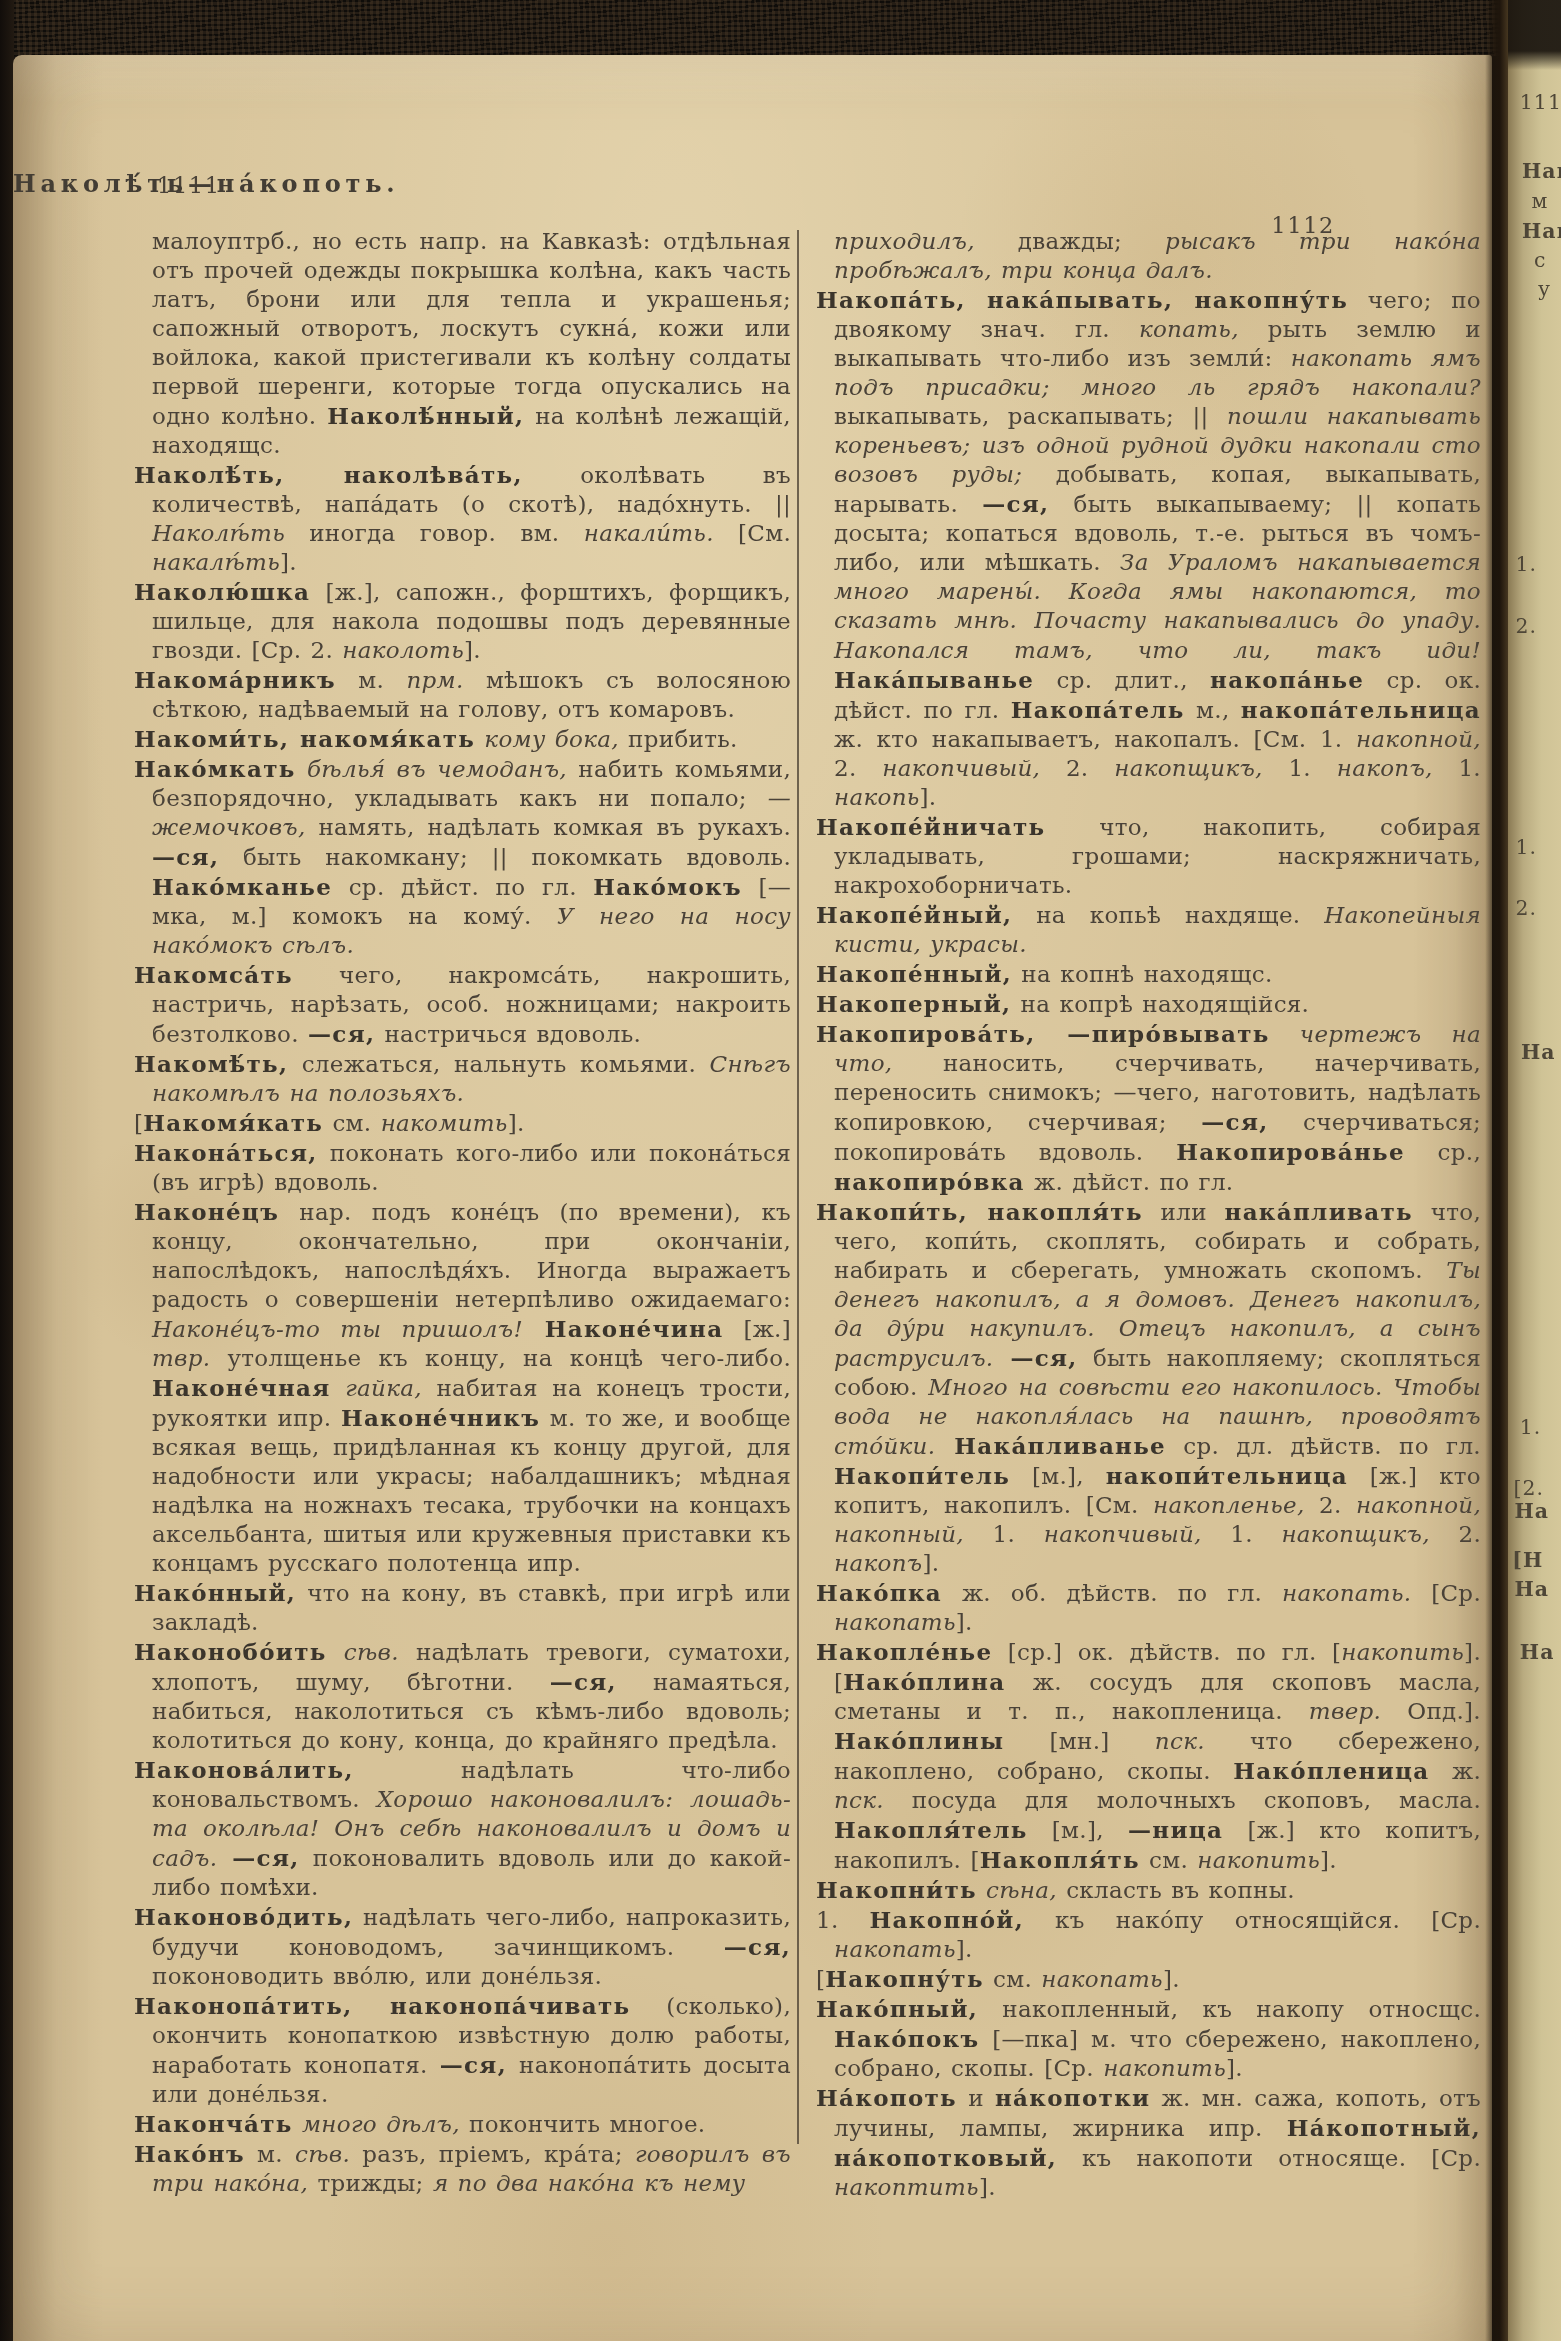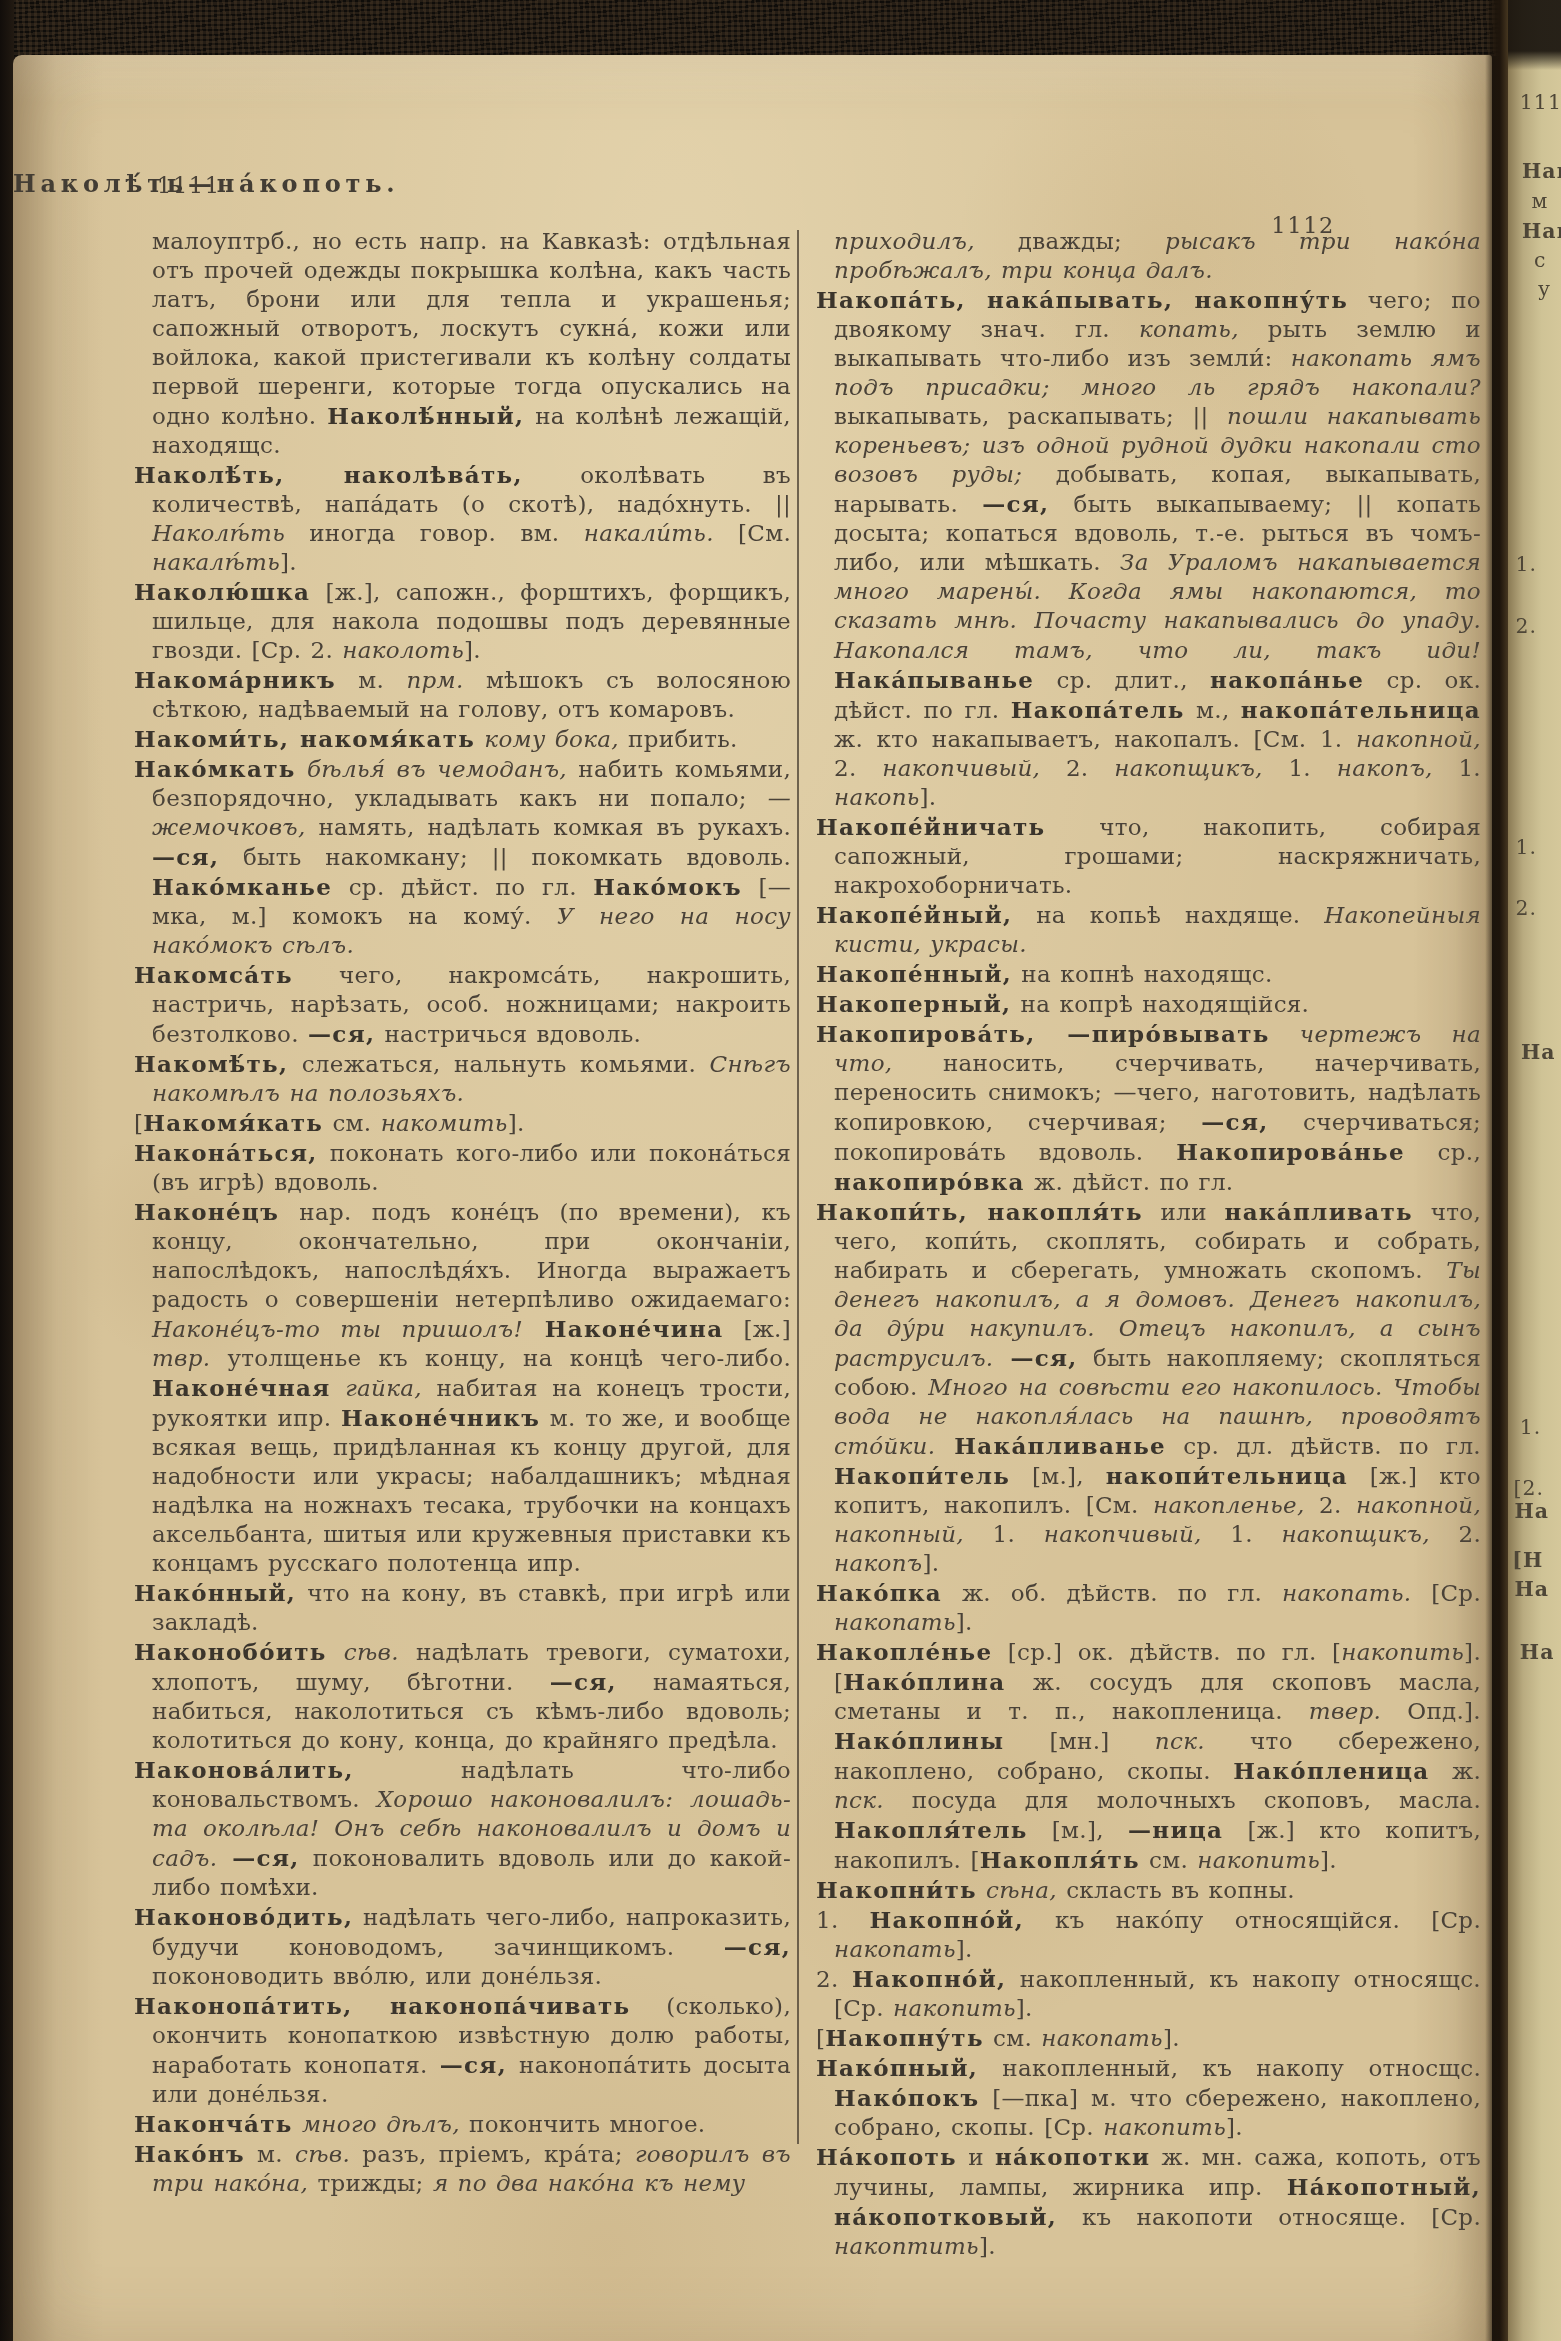--- a/index.html
+++ b/index.html
@@ -112,31 +112,30 @@
       <p class="entry"><span class="hw">Наконова́лить,</span><span> надѣлать что-либо коновальствомъ. </span><span class="it">Хорошо наконовалилъ: лошадь-та околѣла! Онъ себѣ наконовалилъ и домъ и садъ.</span><span class="hw"> —ся,</span><span> поконовалить вдоволь или до какой-либо помѣхи.</span></p>
       <p class="entry"><span class="hw">Наконово́дить,</span><span> надѣлать чего-либо, напроказить, будучи коноводомъ, зачинщикомъ. </span><span class="hw">—ся,</span><span> поконоводить вво́лю, или доне́льзя.</span></p>
       <p class="entry"><span class="hw">Наконопа́тить, наконопа́чивать</span><span> (сколько), окончить конопаткою извѣстную долю работы, наработать конопатя. </span><span class="hw">—ся,</span><span> наконопа́тить досыта или доне́льзя.</span></p>
       <p class="entry"><span class="hw">Наконча́ть</span><span class="it"> много дѣлъ,</span><span> покончить многое.</span></p>
       <p class="entry"><span class="hw">Нако́нъ</span><span> м. </span><span class="it">сѣв.</span><span> разъ, пріемъ, кра́та; </span><span class="it">говорилъ въ три нако́на,</span><span> трижды; </span><span class="it">я по два нако́на къ нему</span></p>
     </div>
   <div class="divider"></div>
   <div class="col right" id="col-right">
       <p class="entry cont"><span class="it">приходилъ,</span><span> дважды; </span><span class="it">рысакъ три нако́на пробѣжалъ, три конца далъ.</span></p>
       <p class="entry"><span class="hw">Накопа́ть, нака́пывать, накопну́ть</span><span> чего; по двоякому знач. гл. </span><span class="it">копать,</span><span> рыть землю и выкапывать что-либо изъ земли́: </span><span class="it">накопать ямъ подъ присадки; много ль грядъ накопали?</span><span> выкапывать, раскапывать; || </span><span class="it">пошли накапывать кореньевъ; изъ одной рудной дудки накопали сто возовъ руды;</span><span> добывать, копая, выкапывать, нарывать. </span><span class="hw">—ся,</span><span> быть выкапываему; || копать досыта; копаться вдоволь, т.-е. рыться въ чомъ-либо, или мѣшкать. </span><span class="it">За Ураломъ накапывается много марены́. Когда ямы накопаются, то сказать мнѣ. Почасту накапывались до упаду. Накопался тамъ, что ли, такъ иди!</span><span class="hw"> Нака́пыванье</span><span> ср. длит., </span><span class="hw">накопа́нье</span><span> ср. ок. дѣйст. по гл. </span><span class="hw">Накопа́тель</span><span> м., </span><span class="hw">накопа́тельница</span><span> ж. кто накапываетъ, накопалъ. [См. 1. </span><span class="it">накопной,</span><span> 2. </span><span class="it">накопчивый,</span><span> 2. </span><span class="it">накопщикъ,</span><span> 1. </span><span class="it">накопъ,</span><span> 1. </span><span class="it">накопь</span><span>].</span></p>
-      <p class="entry"><span class="hw">Накопе́йничать</span><span> что, накопить, собирая сапожный, грошами; наскряжничать, накрохоборничать.</span></p>
+      <p class="entry"><span class="hw">Накопе́йничать</span><span> что, накопить, собирая укладывать, грошами; наскряжничать, накрохоборничать.</span></p>
       <p class="entry"><span class="hw">Накопе́йный,</span><span> на копьѣ нахдяще. </span><span class="it">Накопейныя кисти, украсы.</span></p>
       <p class="entry"><span class="hw">Накопе́нный,</span><span> на копнѣ находящс.</span></p>
       <p class="entry"><span class="hw">Накоперный,</span><span> на копрѣ находящійся.</span></p>
       <p class="entry"><span class="hw">Накопирова́ть, —пиро́вывать</span><span class="it"> чертежъ на что,</span><span> наносить, счерчивать, начерчивать, переносить снимокъ; —чего, наготовить, надѣлать копировкою, счерчивая; </span><span class="hw">—ся,</span><span> счерчиваться; покопирова́ть вдоволь. </span><span class="hw">Накопирова́нье</span><span> ср., </span><span class="hw">накопиро́вка</span><span> ж. дѣйст. по гл.</span></p>
       <p class="entry"><span class="hw">Накопи́ть, накопля́ть</span><span> или </span><span class="hw">нака́пливать</span><span> что, чего, копи́ть, скоплять, собирать и собрать, набирать и сберегать, умножать скопомъ. </span><span class="it">Ты денегъ накопилъ, а я домовъ. Денегъ накопилъ, да ду́ри накупилъ. Отецъ накопилъ, а сынъ раструсилъ.</span><span class="hw"> —ся,</span><span> быть накопляему; скопляться собою. </span><span class="it">Много на совѣсти его накопилось. Чтобы вода не накопля́лась на пашнѣ, проводятъ сто́йки.</span><span class="hw"> Нака́пливанье</span><span> ср. дл. дѣйств. по гл. </span><span class="hw">Накопи́тель</span><span> [м.], </span><span class="hw">накопи́тельница</span><span> [ж.] кто копитъ, накопилъ. [См. </span><span class="it">накопленье,</span><span> 2. </span><span class="it">накопной, накопный,</span><span> 1. </span><span class="it">накопчивый,</span><span> 1. </span><span class="it">накопщикъ,</span><span> 2. </span><span class="it">накопъ</span><span>].</span></p>
       <p class="entry"><span class="hw">Нако́пка</span><span> ж. об. дѣйств. по гл. </span><span class="it">накопать.</span><span> [Ср. </span><span class="it">накопать</span><span>].</span></p>
       <p class="entry"><span class="hw">Накопле́нье</span><span> [ср.] ок. дѣйств. по гл. [</span><span class="it">накопить</span><span>]. [</span><span class="hw">Нако́плина</span><span> ж. сосудъ для скоповъ масла, сметаны и т. п., накопленица. </span><span class="it">твер.</span><span> Опд.]. </span><span class="hw">Нако́плины</span><span> [мн.] </span><span class="it">пск.</span><span> что сбережено, накоплено, собрано, скопы. </span><span class="hw">Нако́пленица</span><span> ж. </span><span class="it">пск.</span><span> посуда для молочныхъ скоповъ, масла. </span><span class="hw">Накопля́тель</span><span> [м.], </span><span class="hw">—ница</span><span> [ж.] кто копитъ, накопилъ. [</span><span class="hw">Накопля́ть</span><span> см. </span><span class="it">накопить</span><span>].</span></p>
       <p class="entry"><span class="hw">Накопни́ть</span><span class="it"> сѣна,</span><span> скласть въ копны.</span></p>
       <p class="entry"><span>1. </span><span class="hw">Накопно́й,</span><span> къ нако́пу относящійся. [Ср. </span><span class="it">накопать</span><span>].</span></p>
-      <p class="entry"><span>2. </span><span class="hw">Накопно́й,</span><span> накопленный, къ накопу относящс. [Ср. </span><span class="it">накопить</span><span>].</span></p>
       <p class="entry"><span>[</span><span class="hw">Накопну́ть</span><span> см. </span><span class="it">накопать</span><span>].</span></p>
       <p class="entry"><span class="hw">Нако́пный,</span><span> накопленный, къ накопу относщс. </span><span class="hw">Нако́покъ</span><span> [—пка] м. что сбережено, накоплено, собрано, скопы. [Ср. </span><span class="it">накопить</span><span>].</span></p>
       <p class="entry"><span class="hw">На́копоть</span><span> и </span><span class="hw">на́копотки</span><span> ж. мн. сажа, копоть, отъ лучины, лампы, жирника ипр. </span><span class="hw">На́копотный, на́копотковый,</span><span> къ накопоти относяще. [Ср. </span><span class="it">накоптить</span><span>].</span></p>
     </div>
 </div>
 
 <div class="crease"></div>
 <div class="next-page" id="next-page">
     <span class="frag" style="top: 90px; left: 11.8px;">1113</span>
     <span class="frag b" style="top: 159px; left: 14px;">Нак</span>

